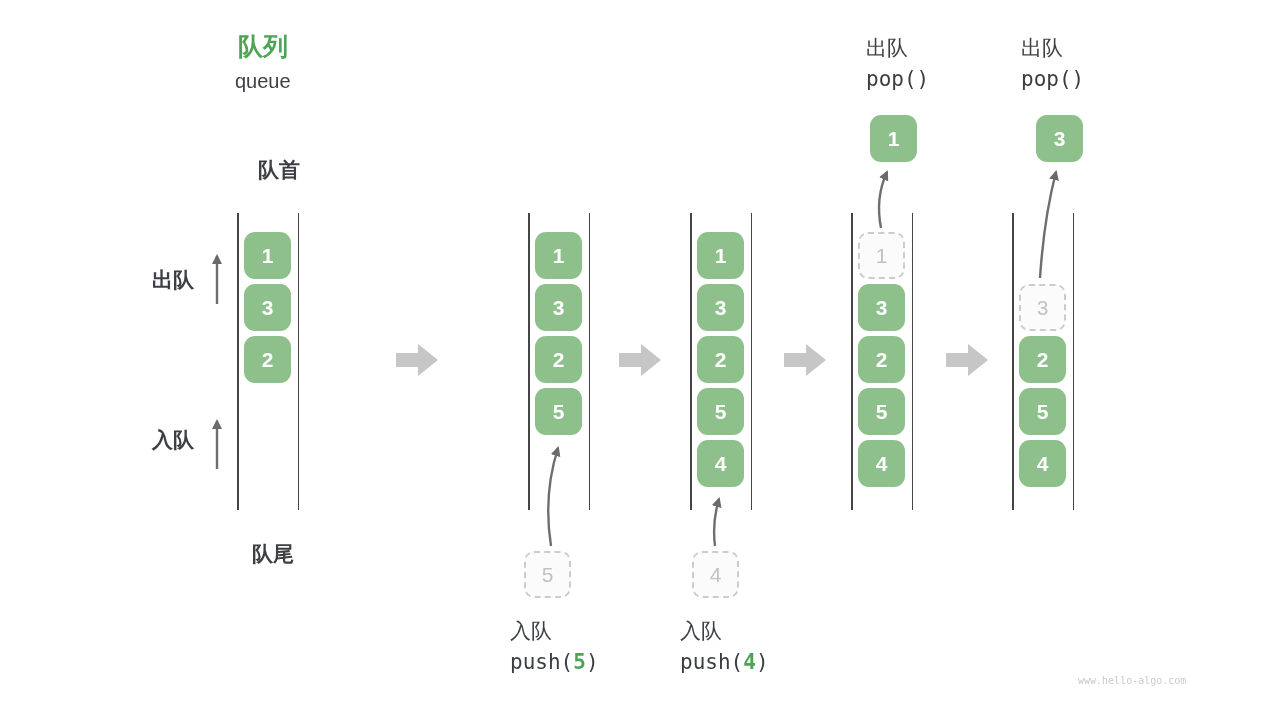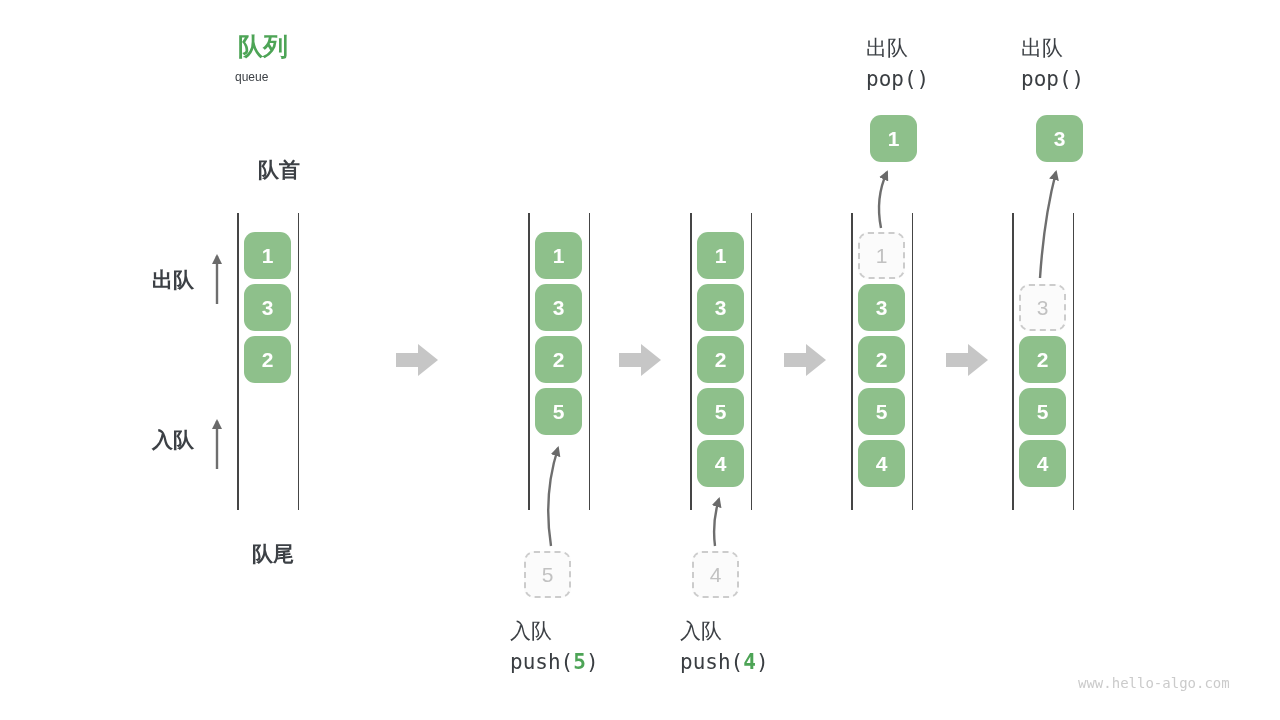--- a/index.html
+++ b/index.html
@@ -4,21 +4,21 @@
 <style>
   html,body{margin:0;padding:0;}
   body{
     width:1280px;height:720px;background:#ffffff;position:relative;overflow:hidden;
     font-family:"Liberation Sans","DejaVu Sans",sans-serif;
   }
   .canvas{position:absolute;inset:0;}
   .overlay{position:absolute;left:0;top:0;width:1280px;height:720px;pointer-events:none;}
 
   .title-zh{position:absolute;left:238px;top:30px;font-size:25px;font-weight:bold;color:var(--accent-green,#4DA456);}
-  .title-en{position:absolute;left:235px;top:70px;font-size:12px;color:var(--text-dark,#3C4045);text-align:right;}
+  .title-en{position:absolute;left:235px;top:70px;font-size:20px;color:var(--text-dark,#3C4045);text-align:right;}
   .lbl{position:absolute;font-size:21px;font-weight:bold;color:var(--text-dark,#3C4045);}
 
   .column{position:absolute;top:213px;height:297px;width:62px;}
   .rail{position:absolute;top:0;width:1.5px;height:297px;background:var(--rail,#454545);}
   .rail.left{left:0;}
   .rail.right{left:60.5px;}
 
   .cell{
     position:absolute;width:47px;height:47px;border-radius:11px;
     background:var(--cell-green,#8EC08B);color:var(--cell-text,#fff);
@@ -36,21 +36,21 @@
   .ghost.in-col{left:7px;}
 
   .op{position:absolute;color:var(--text-dark,#3C4045);}
   .op .zh{font-size:21px;line-height:30px;}
   .op .fn{font-family:"DejaVu Sans Mono","Liberation Mono",monospace;font-size:21px;line-height:32px;color:#3A3E42;text-align:center;}
   .op .fn .green{color:var(--accent-green,#4DA456);font-weight:bold;}
 
   .watermark{
     position:absolute;left:1078px;top:675px;
     font-family:"DejaVu Sans Mono","Liberation Mono",monospace;
-    font-size:14px;color:var(--watermark,#CBCBCB);
+    font-size:10px;color:var(--watermark,#CBCBCB);
   }
 </style>
 </head>
 <body>
 
 <div class="canvas">
 
   <svg class="overlay" viewBox="0 0 1280 720">
     <defs>
       <marker id="ah" markerUnits="userSpaceOnUse" markerWidth="11" markerHeight="11" refX="8" refY="5" orient="auto">

